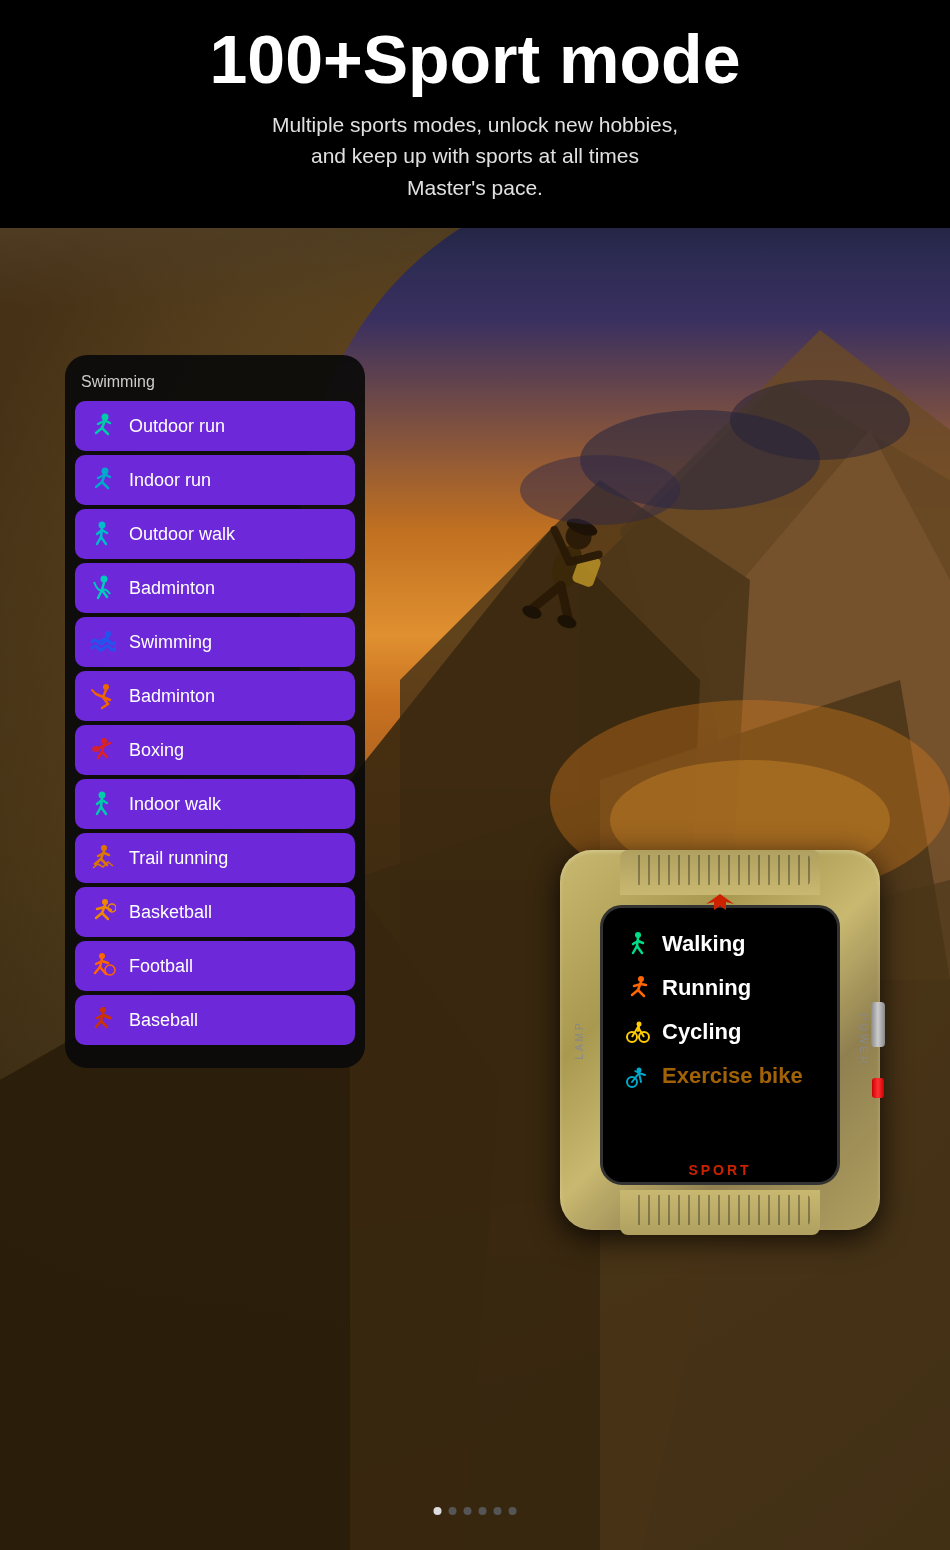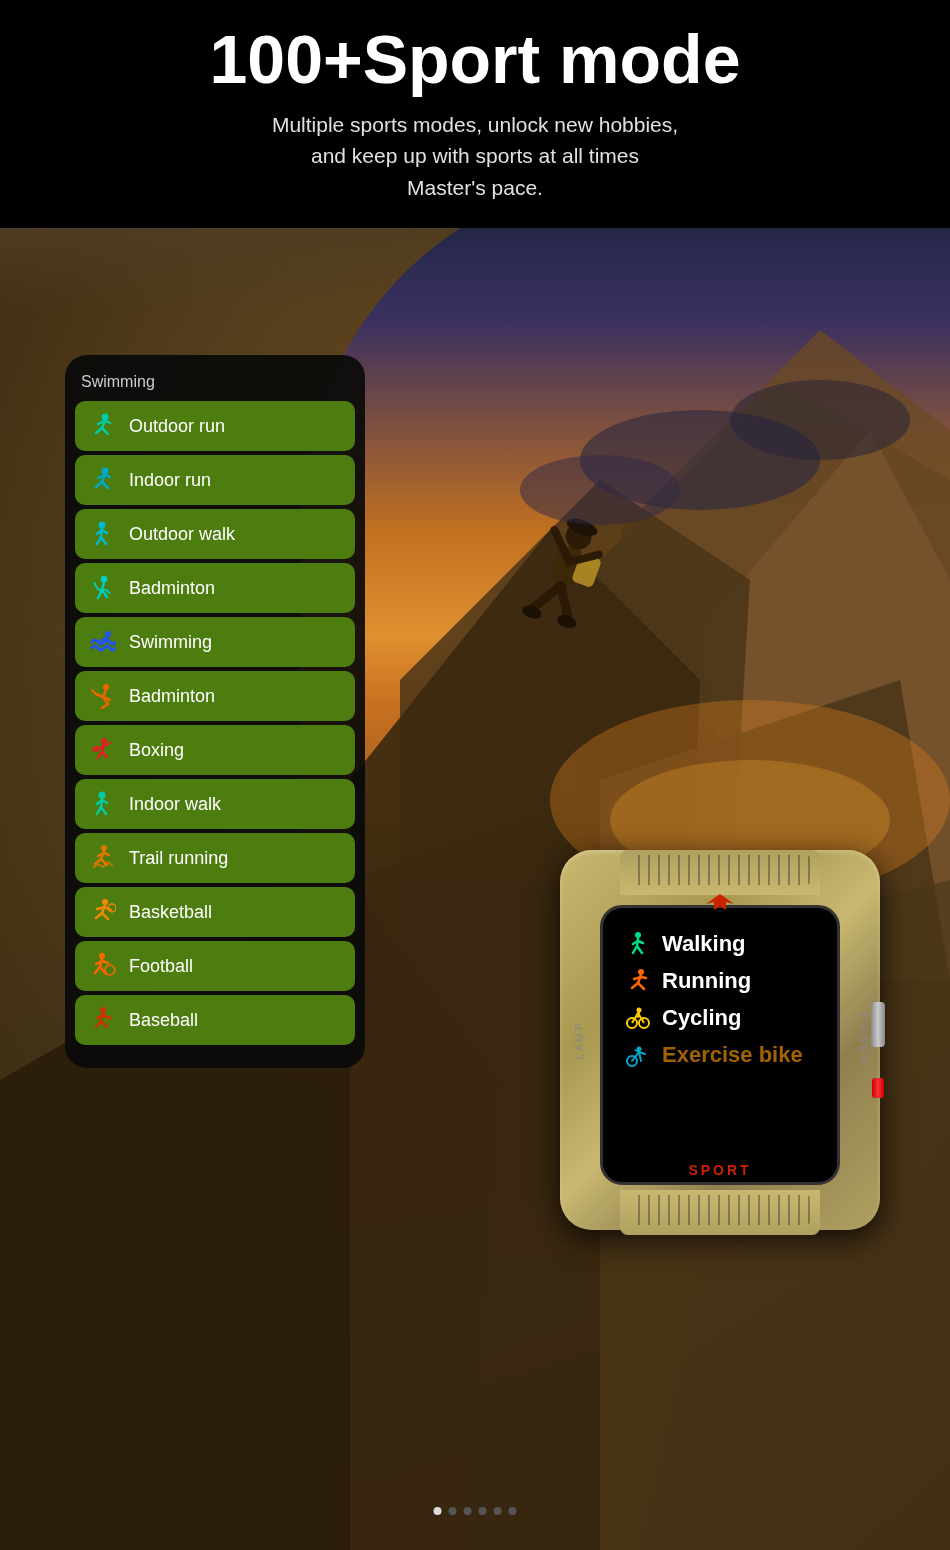--- a/index.html
+++ b/index.html
@@ -95,21 +95,21 @@
 
     .panel-label {
       color: #ccc;
       font-size: 16px;
       padding: 8px 6px 6px;
     }
 
     .sport-item {
       display: flex;
       align-items: center;
-      background: #4d7c0f;
+      background: #6d28d9;
       border-radius: 10px;
       margin: 4px 0;
       padding: 10px 12px;
       gap: 12px;
     }
 
     .sport-icon {
       width: 30px;
       height: 30px;
       display: flex;
@@ -262,21 +262,21 @@
 
     
     .watch-screen {
       position: absolute;
       top: 0; left: 0; right: 0; bottom: 0;
       background: #000;
       border-radius: 20px;
       padding: 18px 15px 25px;
       display: flex;
       flex-direction: column;
-      gap: 1px;
+      gap: 8px;
     }
 
     
     .watch-logo {
       position: absolute;
       top: 42px;
       left: 50%;
       transform: translateX(-50%);
       color: #cc2200;
       font-size: 18px;

